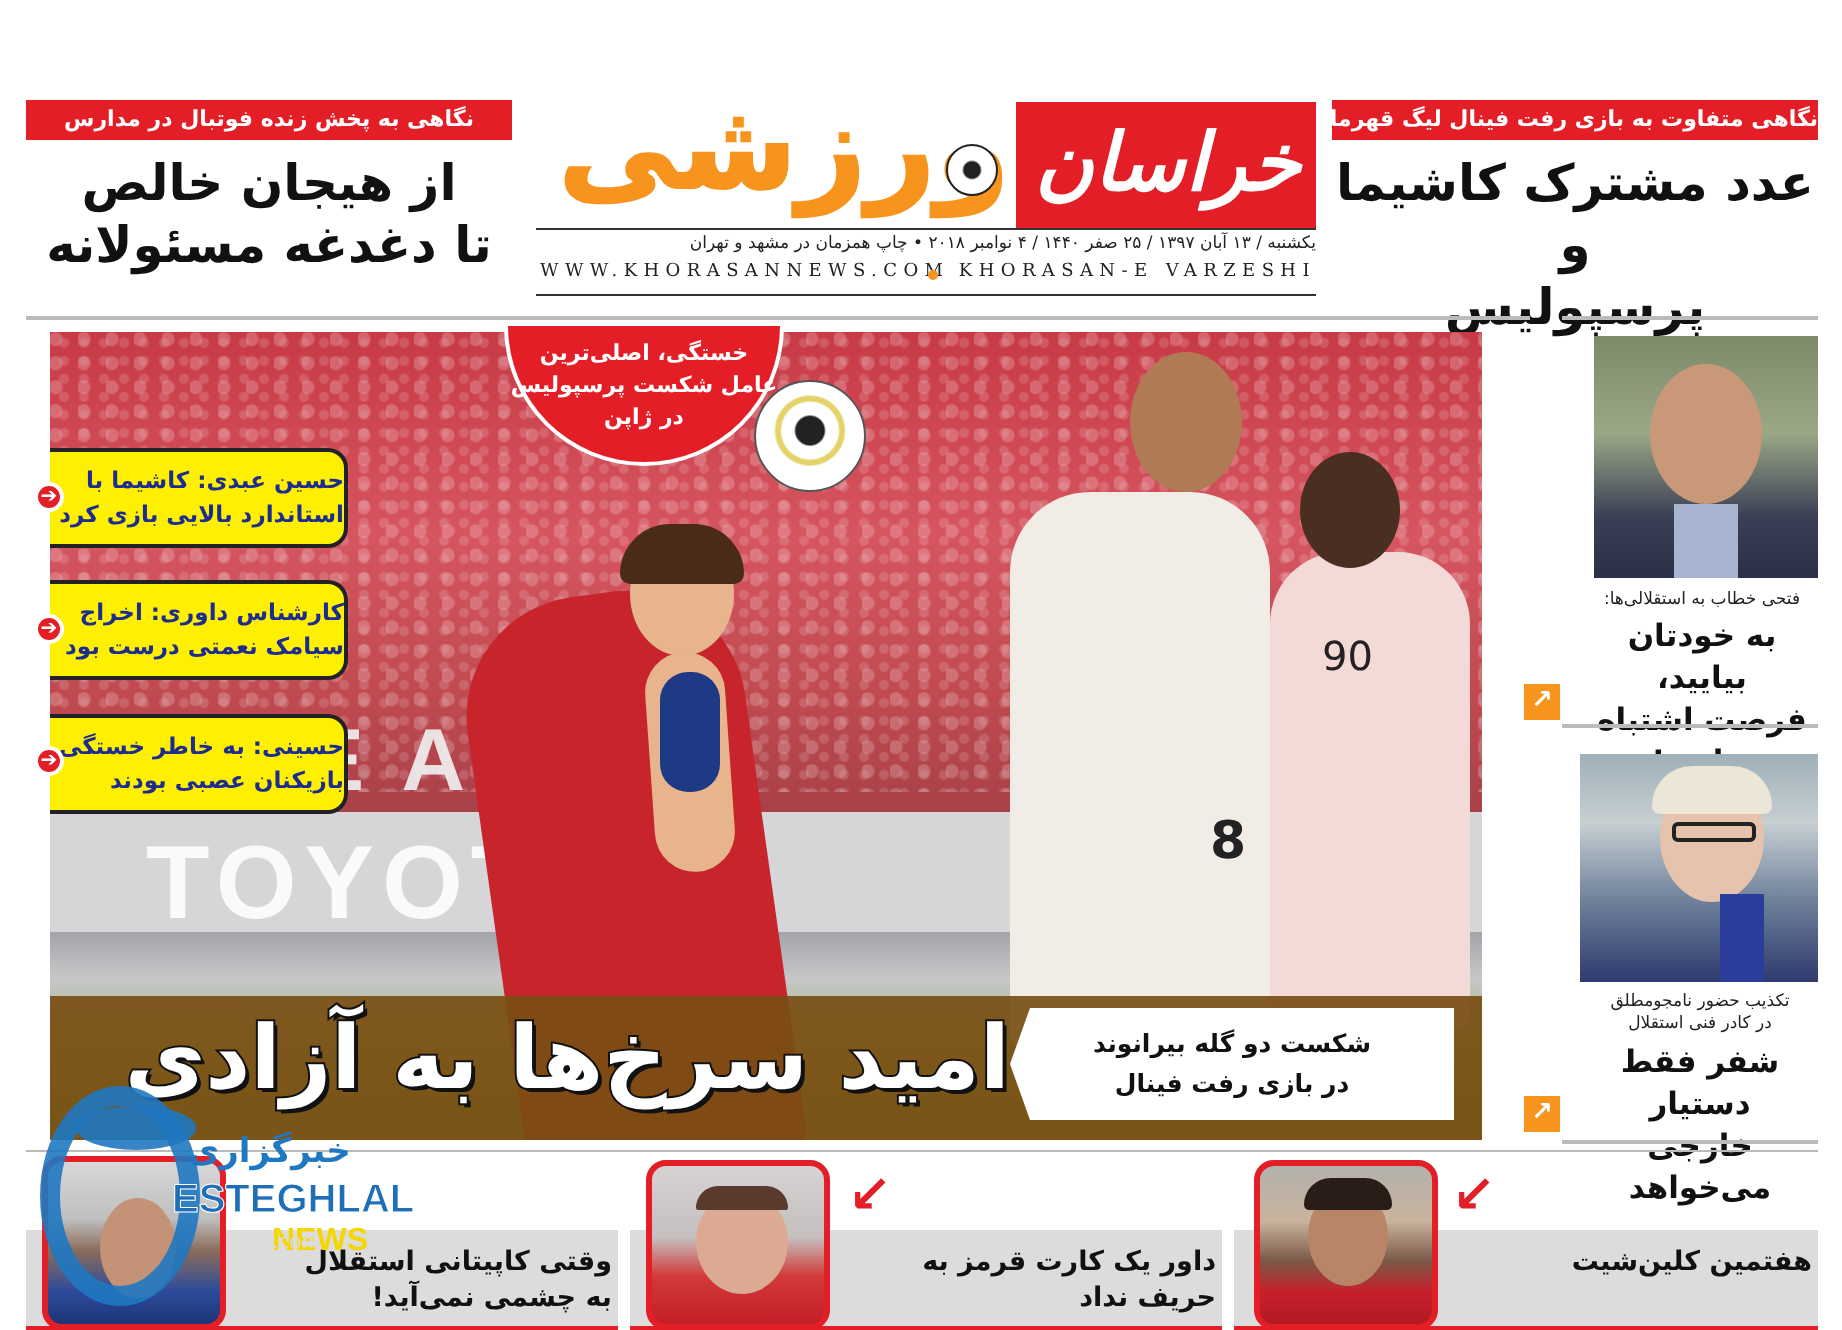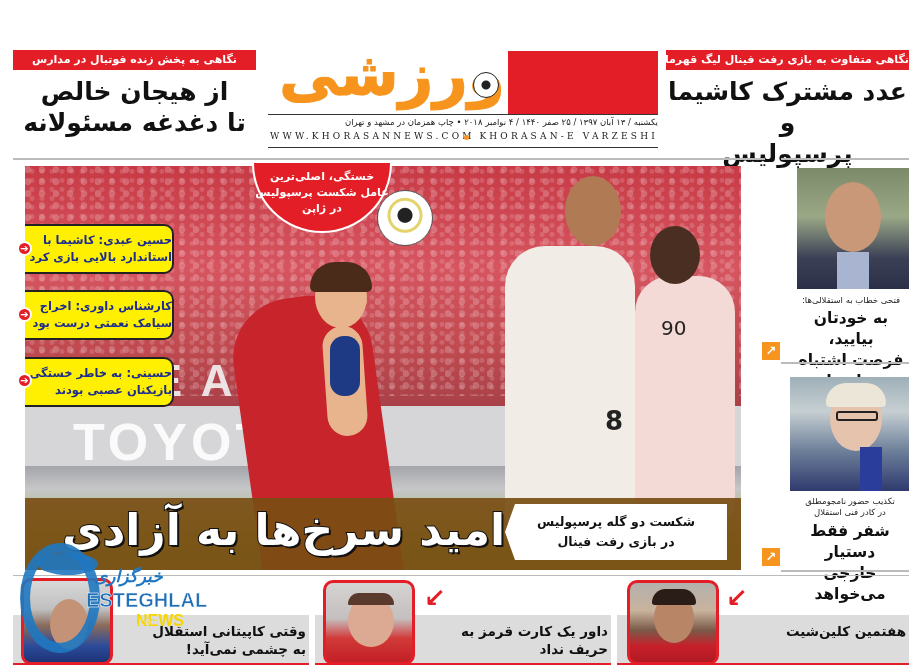--- a/index.html
+++ b/index.html
@@ -61,20 +61,21 @@
 </div>
 
 <div class="abs kicker-bar" style="left:666px; top:50px; width:243px;">نگاهی متفاوت به بازی رفت فینال لیگ قهرمانان آسیا</div>
 <div class="abs top-headline" style="left:666px; top:76px; width:243px;">
   <div>عدد مشترک کاشیما و</div>
   <div>پرسپولیس</div>
 </div>
 
 <div class="abs" style="left:268px; top:34px; width:390px; height:80px;">
   <div class="abs mast-red" style="left:240px; top:17px; width:150px; height:63px;"></div>
+  <div class="abs mast-white" style="left:248px; top:22px; width:136px; font-size:40px; line-height:52px; text-align:center; font-weight:bold;">خراسان</div>
   <div class="abs mast-orange" style="left:4px; top:2px; width:240px; font-size:60px; line-height:76px; text-align:center; -webkit-text-stroke:1px #f7941d;">ورزشی</div>
   <div class="abs" style="left:205px; top:38px; width:26px; height:26px; border-radius:50%; background:radial-gradient(circle at 50% 50%, #222 0 4px, #fff 5px 100%); border:1px solid #222;"></div>
 </div>
 <div class="abs mast-rule" style="left:268px; top:114px; width:390px;"></div>
 <div class="abs dateline" style="left:268px; top:117px; width:390px; text-align:right;">یکشنبه / ۱۳ آبان ۱۳۹۷ / ۲۵ صفر ۱۴۴۰ / ۴ نوامبر ۲۰۱۸ • چاپ همزمان در مشهد و تهران</div>
 <div class="abs" style="left:268px; top:131px; width:390px; height:14px;">
   <span class="web-line abs" style="left:2px; top:0;">WWW.KHORASANNEWS.COM</span>
   <span class="dot-orange abs" style="left:196px; top:4px; margin:0;"></span>
   <span class="web-line abs" style="right:0; top:0;">KHORASAN-E VARZESHI</span>
 </div>
@@ -101,21 +102,21 @@
   <div class="abs" style="left:540px; top:10px; width:56px; height:70px; background:#b07a55; border-radius:50%;"></div>
   <div class="abs" style="left:580px; top:240px; font-size:26px; font-weight:bold; color:#222;">8</div>
 
   <div class="abs" style="left:610px; top:110px; width:100px; height:240px; background:#f3dad6; border-radius:36px 36px 10px 10px;"></div>
   <div class="abs" style="left:625px; top:60px; width:50px; height:58px; background:#4a2e22; border-radius:50%;"></div>
   <div class="abs" style="left:636px; top:150px; font-size:20px; color:#222;">90</div>
 
   <div class="abs banner-brown" style="left:0; top:332px; width:716px; height:72px;"></div>
   <div class="abs main-headline" style="left:40px; top:338px; width:440px; text-align:center;">امید سرخ‌ها به آزادی</div>
   <div class="abs sub-box" style="left:480px; top:338px; width:222px; height:56px;">
-    <div>شکست دو گله پرسپولیس</div>
+    <div>شکست دو گله بیرانوند</div>
     <div>در بازی رفت فینال</div>
   </div>
 </div>
 
 <div class="abs badge-red" style="left:212px; top:163px; width:140px; height:70px;">
   <div>خستگی، اصلی‌ترین</div>
   <div>عامل شکست پرسپولیس</div>
   <div>در ژاپن</div>
 </div>
 
@@ -192,16 +193,16 @@
 <div class="abs thumb" style="left:21px; top:578px; width:92px; height:87px; background:linear-gradient(180deg,#d8d8d8 0%,#bfbfbf 35%,#8a6b5a 55%,#2d4b9a 80%,#1c3478 100%);">
   <div class="abs" style="left:26px; top:18px; width:38px; height:50px; background:#c49276; border-radius:50%;"></div>
 </div>
 <div class="abs bottom-headline" style="left:116px; top:622px; width:190px;">
   <div>وقتی کاپیتانی استقلال</div>
   <div>به چشمی نمی‌آید!</div>
 </div>
 
 <div class="abs" style="left:20px; top:543px; width:80px; height:110px; border-radius:50%; border:10px solid #1f78c1; opacity:0.9;"></div>
 <div class="abs" style="left:38px; top:553px; width:60px; height:22px; border-radius:50%; background:#1f78c1; opacity:0.9;"></div>
-<div class="abs" style="left:94px; top:566px; font-size:17px; font-weight:900; color:#1f78c1; direction:rtl;font-style:italic;">خبرگزاری</div>
+<div class="abs" style="left:94px; top:566px; font-size:17px; font-weight:900; color:#1f78c1; direction:rtl;">خبرگزاری</div>
 <div class="abs wm-text-en" style="left:86px; top:589px; font-size:20px; color:#1f6eb8; -webkit-text-stroke:0.5px #fff;">ESTEGHLAL</div>
 <div class="abs wm-text-en" style="left:92px; top:612px; font-size:16px; color:#f6d600;margin-left:44px;">NEWS</div>
 <div class="abs" style="left:136px; top:616px; font-size:10px; color:#ddd;">.com</div>
 
 </body></html>

